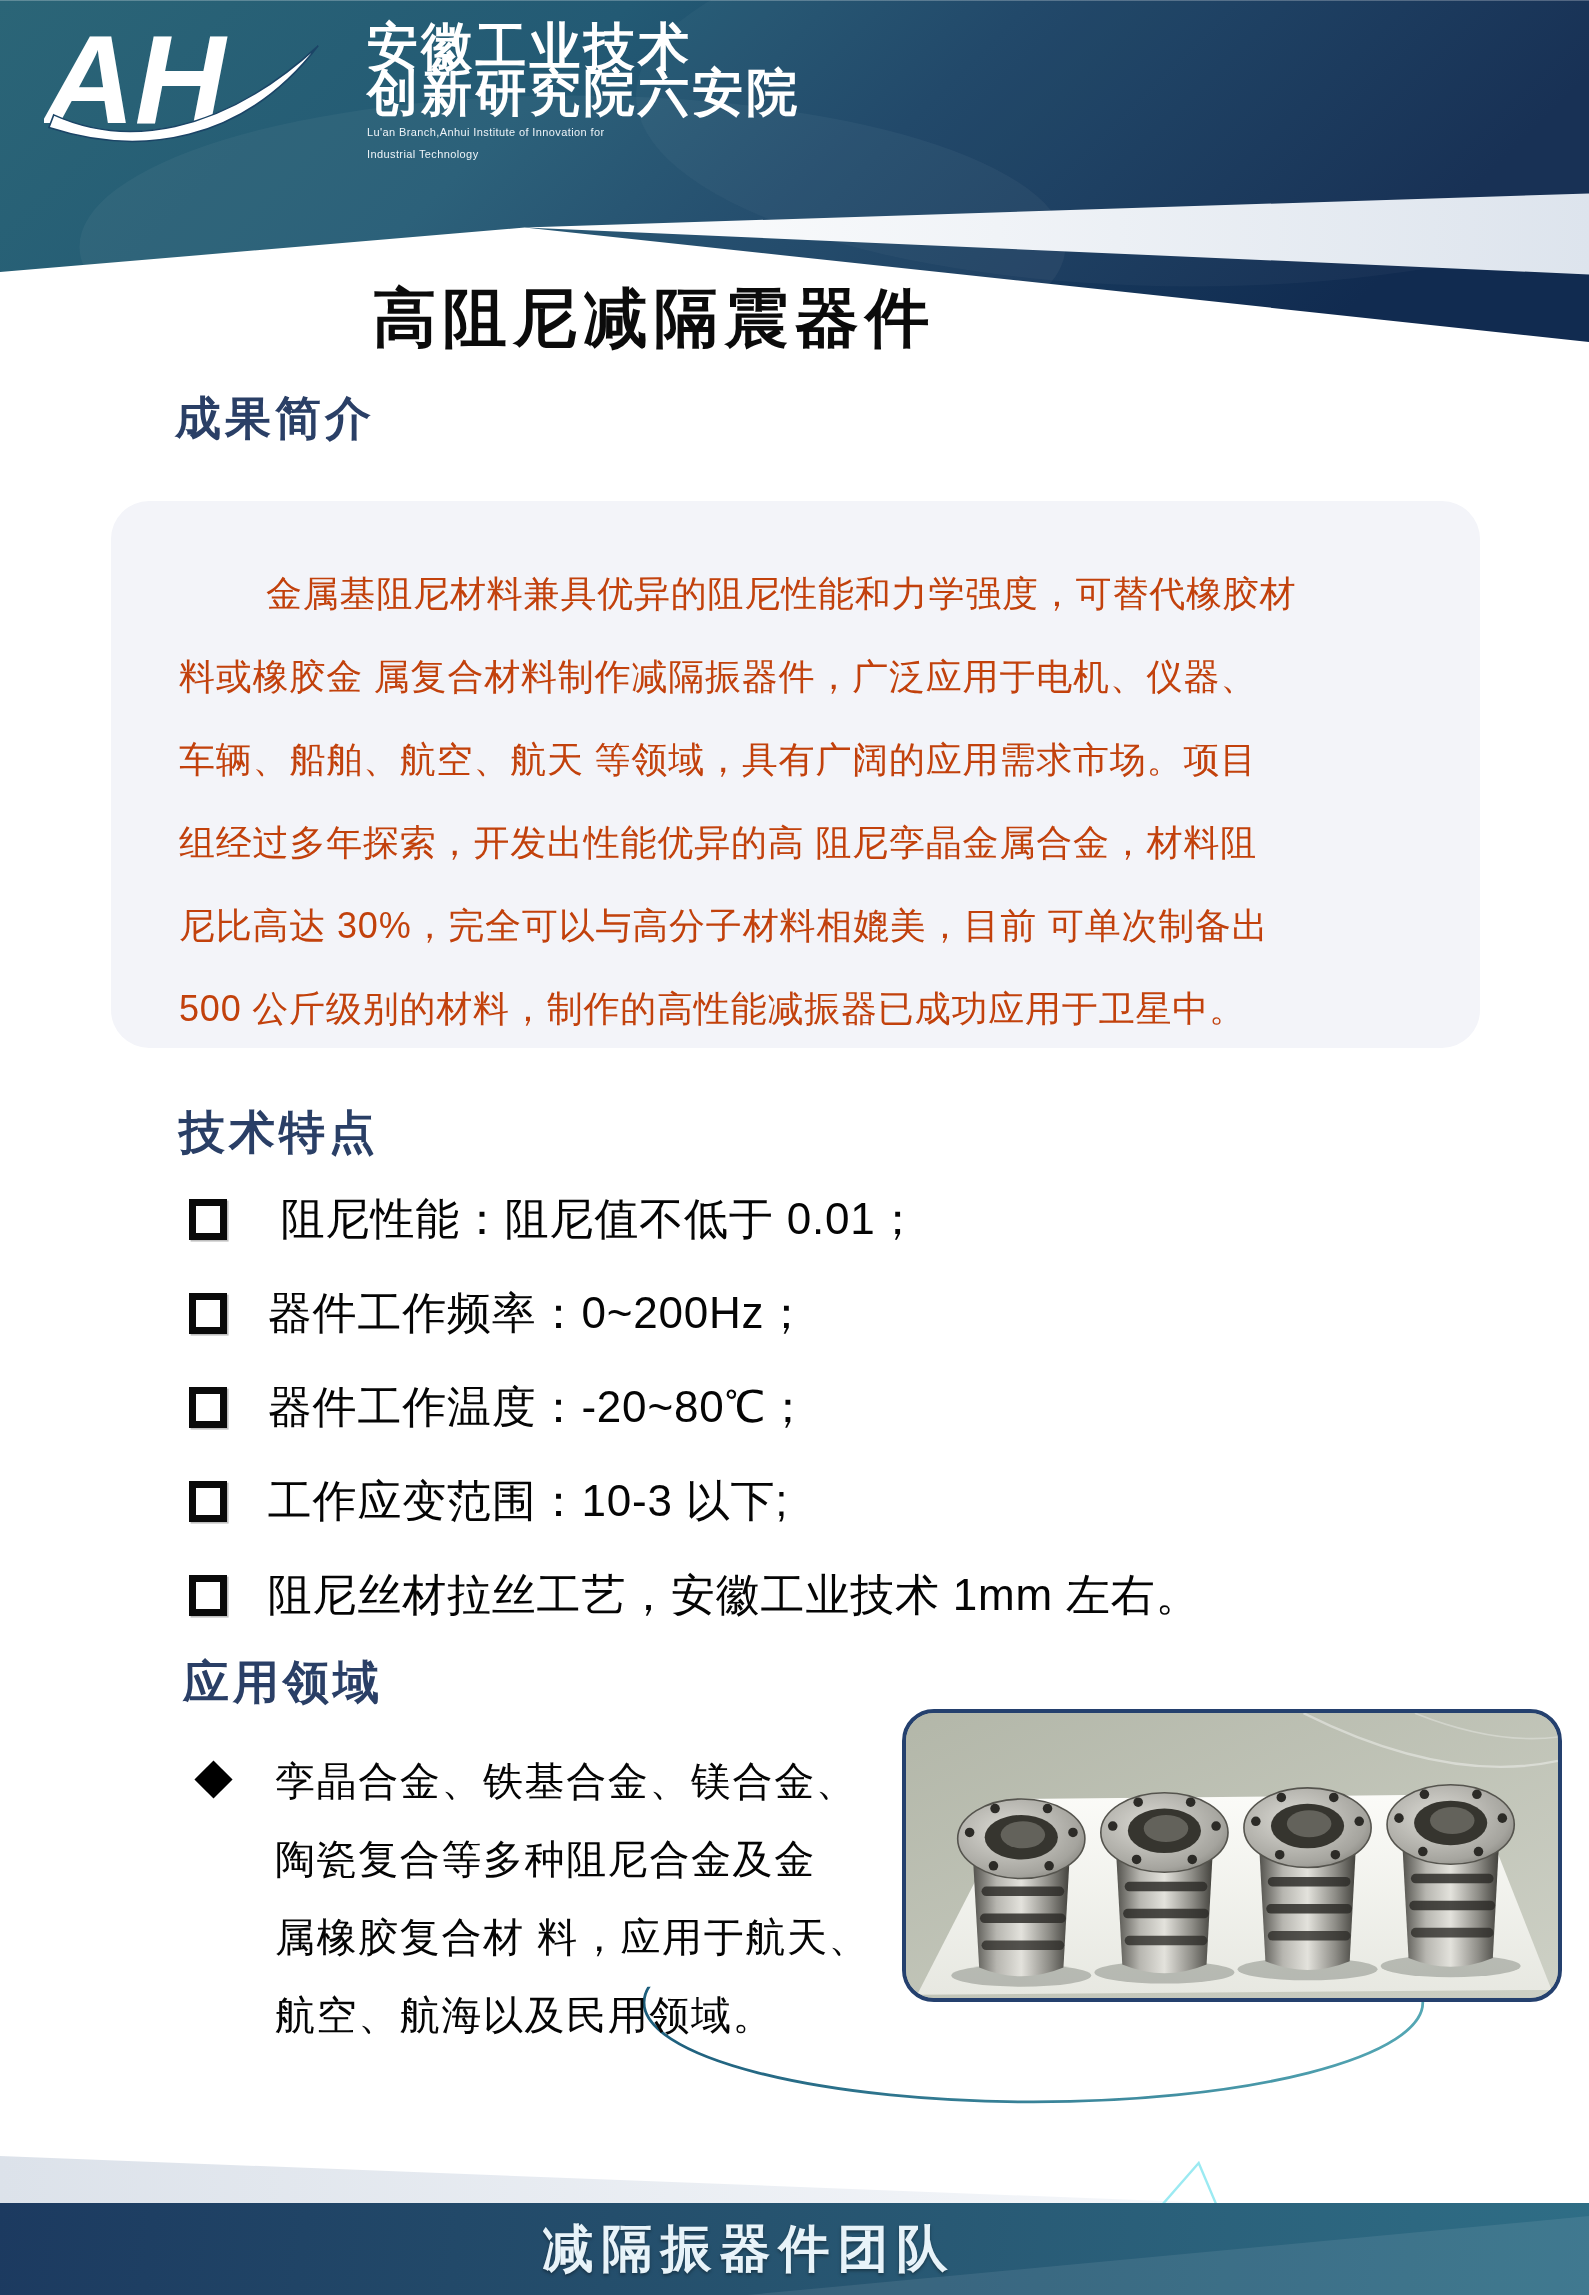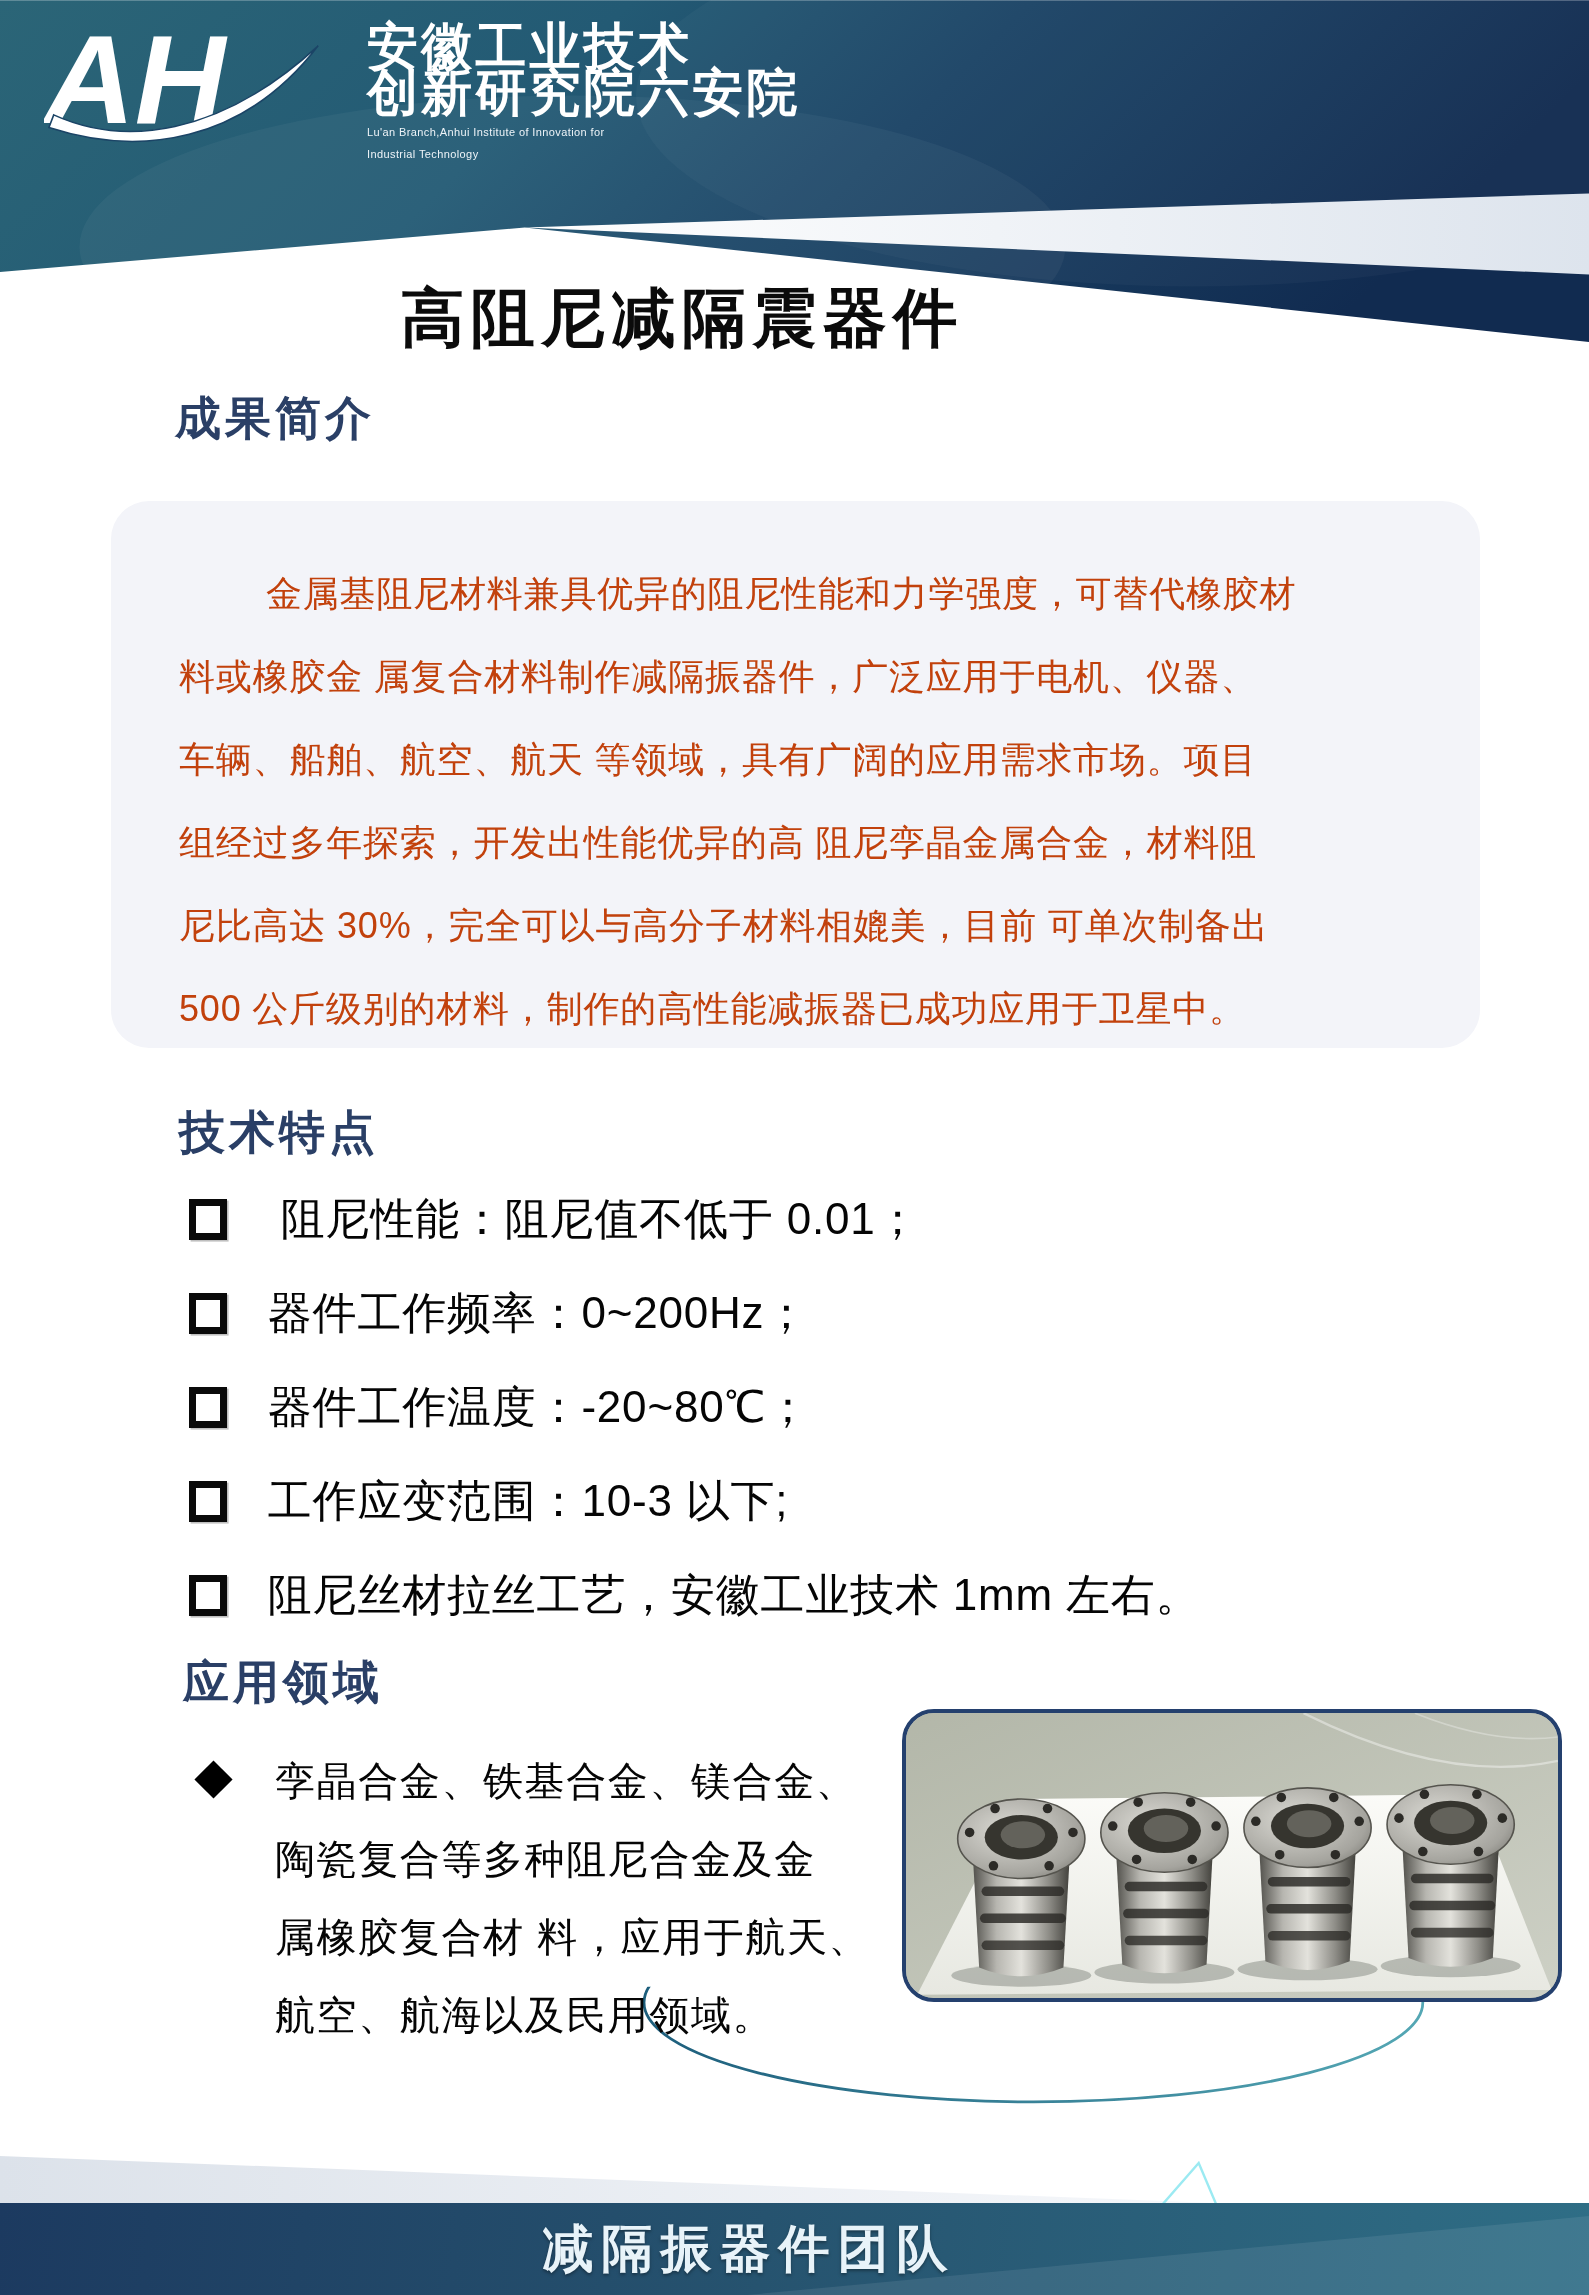--- a/index.html
+++ b/index.html
@@ -9,21 +9,21 @@
   }
   
   .header-band{position:absolute;top:0;left:0;width:1590px;height:374px;z-index:5;}
   .logo-wrap{position:absolute;top:17.5px;left:44px;width:318px;height:135px;z-index:6;}
   .org-block{position:absolute;top:24px;left:367px;z-index:6;color:#fff;}
   .org-cn{font-size:51px;font-weight:bold;letter-spacing:3.2px;line-height:46px;white-space:nowrap;}
   .org-en{margin-top:6.4px;font-size:11px;line-height:21.5px;letter-spacing:0.4px;color:#eef4f8;white-space:nowrap;}
   
   .page-title{
     position:absolute;top:275px;left:0;width:1308px;text-align:center;
-    font-size:64px;font-weight:900;letter-spacing:6.4px;color:#000;z-index:4;white-space:nowrap;padding-left:28px;
+    font-size:64px;font-weight:900;letter-spacing:6.4px;color:#000;z-index:4;white-space:nowrap;
   }
   
   .section-heading{
     position:absolute;font-size:46px;font-weight:bold;color:#2a3f66;
     letter-spacing:4px;white-space:nowrap;z-index:4;
   }
   .h-intro{top:388px;left:175px;}
   .h-feat{top:1102px;left:179px;}
   .h-app{top:1652px;left:183px;}
   

